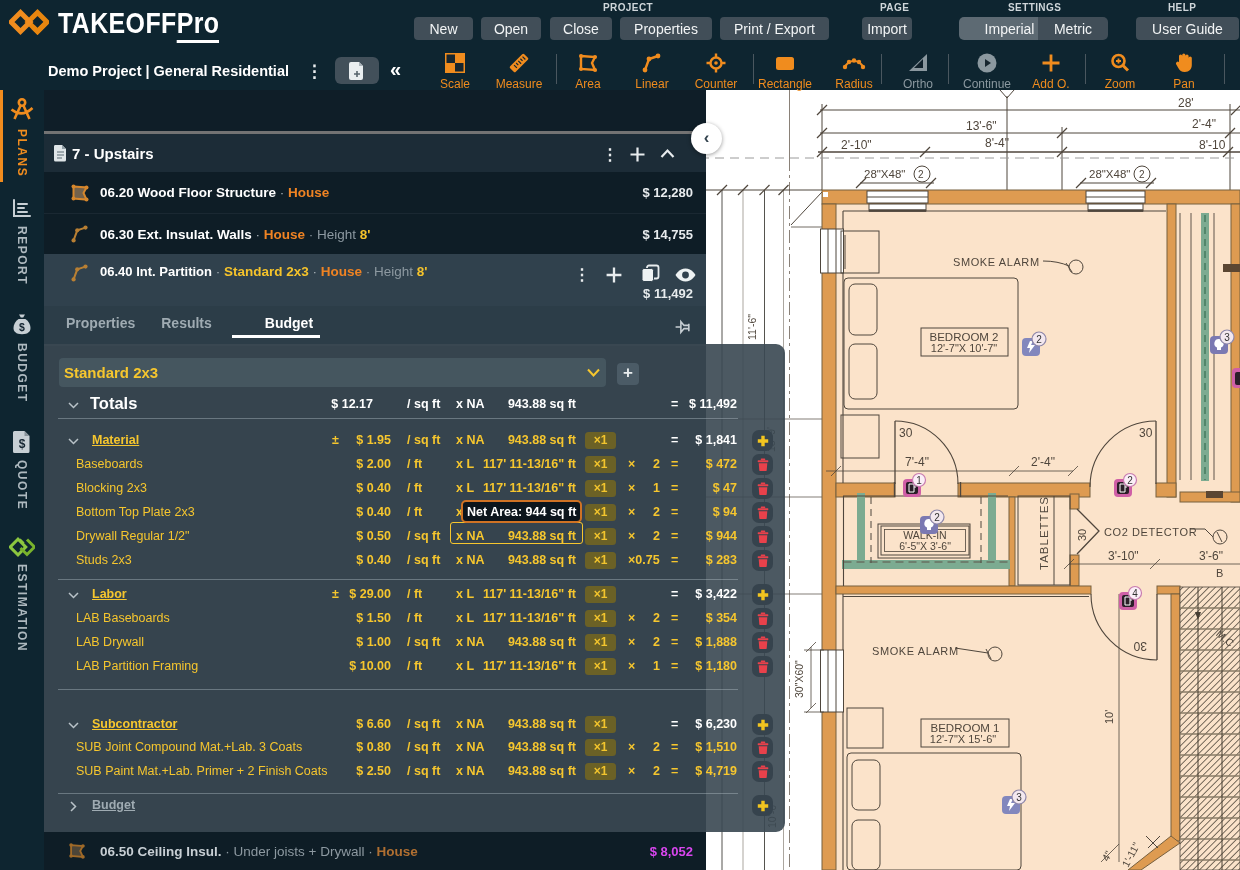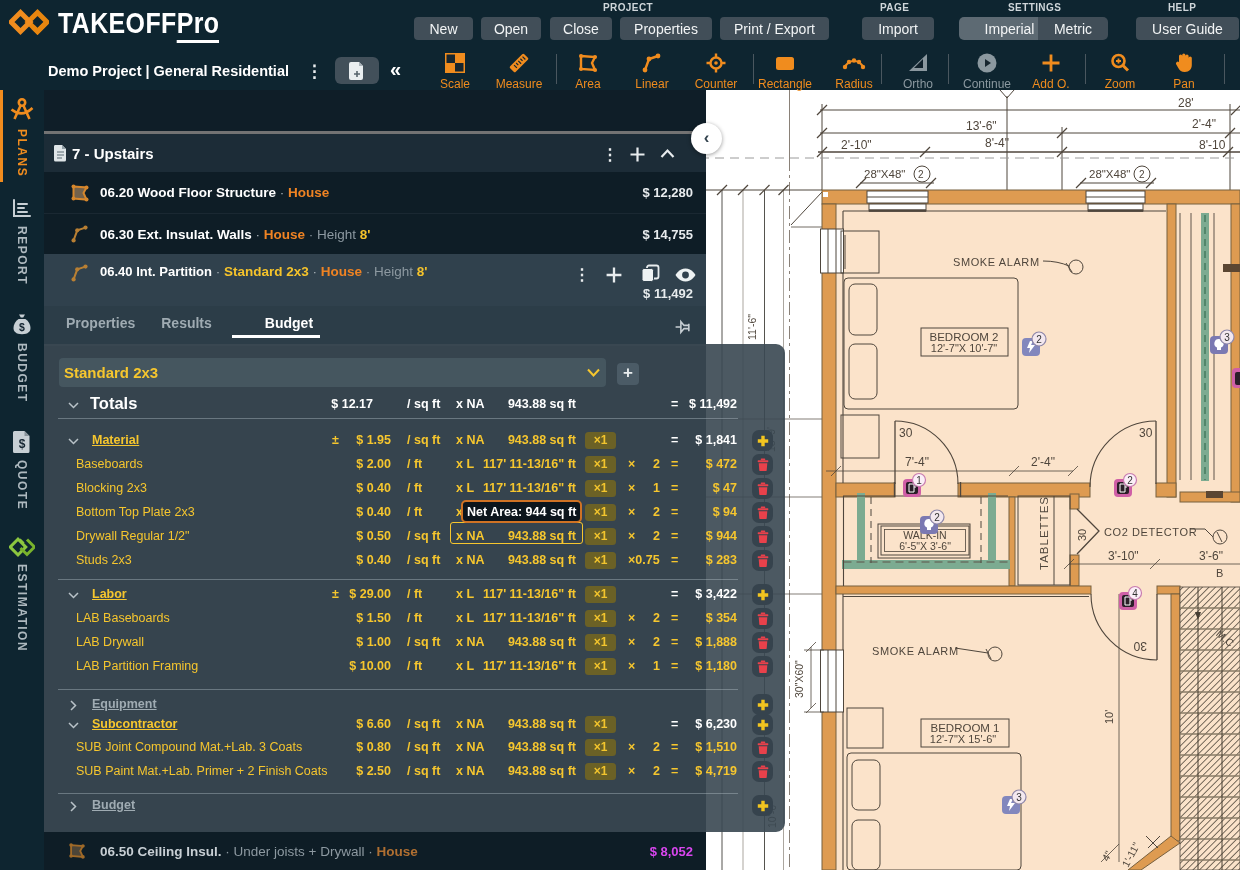--- a/index.html
+++ b/index.html
@@ -703,31 +703,20 @@
         <span class="c8">$ 1,180</span>
       <div class="btn">
           <svg width="12" height="13" viewBox="0 0 12 13">
             <rect x="0.7" y="2.2" width="10.6" height="2" rx="0.6" fill="#e8414b"></rect>
             <rect x="3.8" y="0.5" width="4.4" height="1.7" rx="0.5" fill="#e8414b"></rect>
             <path d="M1.7 5.2 h8.6 l-0.6 7.3 a0.6 0.6 0 0 1 -0.6 0.5 h-6.2 a0.6 0.6 0 0 1 -0.6 -0.5 z" fill="#e8414b"></path>
           </svg>
         </div>
     </div>
     <div class="sep" style="top:345px;"></div>
-    <div class="brow sec gray" style="top:349px;">
-      <svg style="position:absolute;left:26px;top:7px;" width="7" height="11" viewBox="0 0 7 11">
-          <path d="M1 1 L5.5 5.5 L1 10" stroke="#b9c2c8" stroke-width="1.5" fill="none"></path>
-        </svg>
-        <span class="nm">Equipment</span>
-      <div class="btn plus">
-          <svg width="12" height="12" viewBox="0 0 12 12">
-            <path d="M6 0.8 V11.2 M0.8 6 H11.2" stroke="#f2c51f" stroke-width="3.4"></path>
-          </svg>
-        </div>
-    </div>
     <div class="brow sec" style="top:369px;">
       <svg style="position:absolute;left:24px;top:9px;" width="11" height="7" viewBox="0 0 11 7">
           <path d="M1 1 L5.5 5.5 L10 1" stroke="#b9c2c8" stroke-width="1.5" fill="none"></path>
         </svg>
         <span class="nm">Subcontractor</span>
       <span class="c1">$ 6.60</span>
         <span class="c2">/ sq ft</span>
         <span class="c3">x NA</span>
         <span class="c4">943.88 sq ft</span>
         <span class="bdg">×1</span>
@@ -854,21 +843,21 @@
     </div>
     <div class="seclabel" style="left:603px;">PROJECT</div>
     <div class="seclabel" style="left:880px;">PAGE</div>
     <div class="seclabel" style="left:1008px;">SETTINGS</div>
     <div class="seclabel" style="left:1168px;">HELP</div>
     <div class="hbtn" style="left:414px; width:59px;">New</div>
     <div class="hbtn" style="left:481px; width:60px;">Open</div>
     <div class="hbtn" style="left:550px; width:62px;">Close</div>
     <div class="hbtn" style="left:620px; width:92px;">Properties</div>
     <div class="hbtn" style="left:720px; width:109px;">Print / Export</div>
-    <div class="hbtn" style="left:862px; width:72px;">Import</div>
+    <div class="hbtn" style="left:862px; width:50px;">Import</div>
     <div class="hbtn sel" style="left:959px; width:101px; border-radius:5px 0 0 5px;">Imperial</div>
     <div class="hbtn" style="left:1038px; width:70px; border-radius:0 5px 5px 0;">Metric</div>
     <div class="hbtn" style="left:1136px; width:103px;">User Guide</div>
     <div id="ptitle">Demo Project | General Residential</div>
     <div class="vdots" style="left:306px; top:61px; font-size:17px;">⋮</div>
     <div id="docbtn">
       <svg width="16" height="18" viewBox="0 0 16 18">
           <path d="M2 0 h8 l4 4 v12 a2 2 0 0 1 -2 2 h-10 a2 2 0 0 1 -2 -2 v-14 a2 2 0 0 1 2 -2 z" fill="#e9eef0"></path>
           <path d="M10 0 l4 4 h-4 z" fill="#aab4ba"></path>
           <path d="M8 9 v6 M5 12 h6" stroke="#57646d" stroke-width="1.6"></path>

